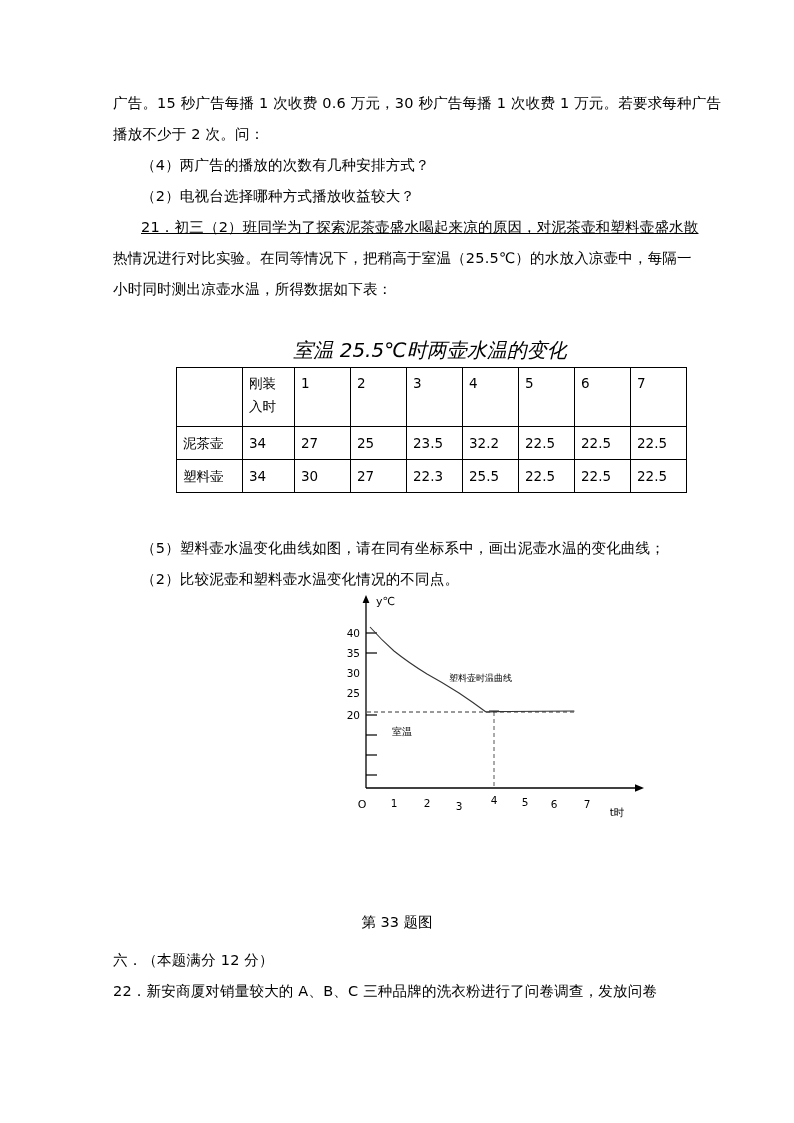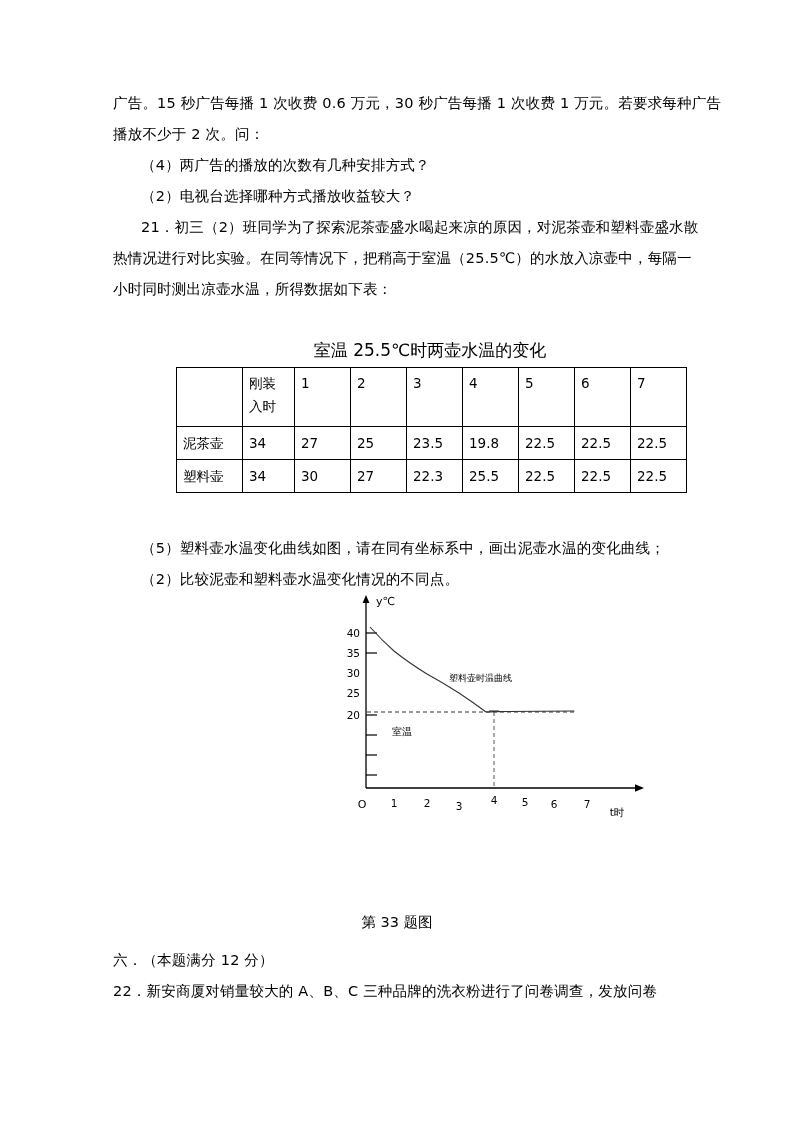--- a/index.html
+++ b/index.html
@@ -28,35 +28,36 @@
     width: 572px;
   }
   p.body-line {
     margin: 0;
     font-size: 14.5px;
     line-height: 31px;
     letter-spacing: 0.2px;
     white-space: nowrap;
   }
   p.indent-1 { text-indent: 28px; }
-  p.indent-2 { text-indent: 28px; }
+  p.indent-2 { text-indent: 28px; text-decoration: underline; }
 
   
   .table-wrap {
     position: absolute;
     left: 176px;
     top: 339px;
     width: 508px;
   }
   .table-caption {
     text-align: center;
-    font-size: 17px;
+    font-size: 20px;
     line-height: 22px;
     margin-bottom: 6px;
     white-space: nowrap;
+    font-style: italic;
   }
   table.data-table {
     border-collapse: collapse;
     width: 508px;
     table-layout: fixed;
   }
   table.data-table td, table.data-table th {
     border: 1px solid #000000;
     font-size: 13.5px;
     font-weight: normal;
@@ -150,21 +151,21 @@
           <td>5</td>
           <td>6</td>
           <td>7</td>
         </tr>
         <tr class="data-row">
           <td>泥茶壶</td>
           <td>34</td>
           <td>27</td>
           <td>25</td>
           <td>23.5</td>
-          <td>19.8</td>
+          <td>32.2</td>
           <td>22.5</td>
           <td>22.5</td>
           <td>22.5</td>
         </tr>
         <tr class="data-row">
           <td>塑料壶</td>
           <td>34</td>
           <td>30</td>
           <td>27</td>
           <td>22.3</td>

